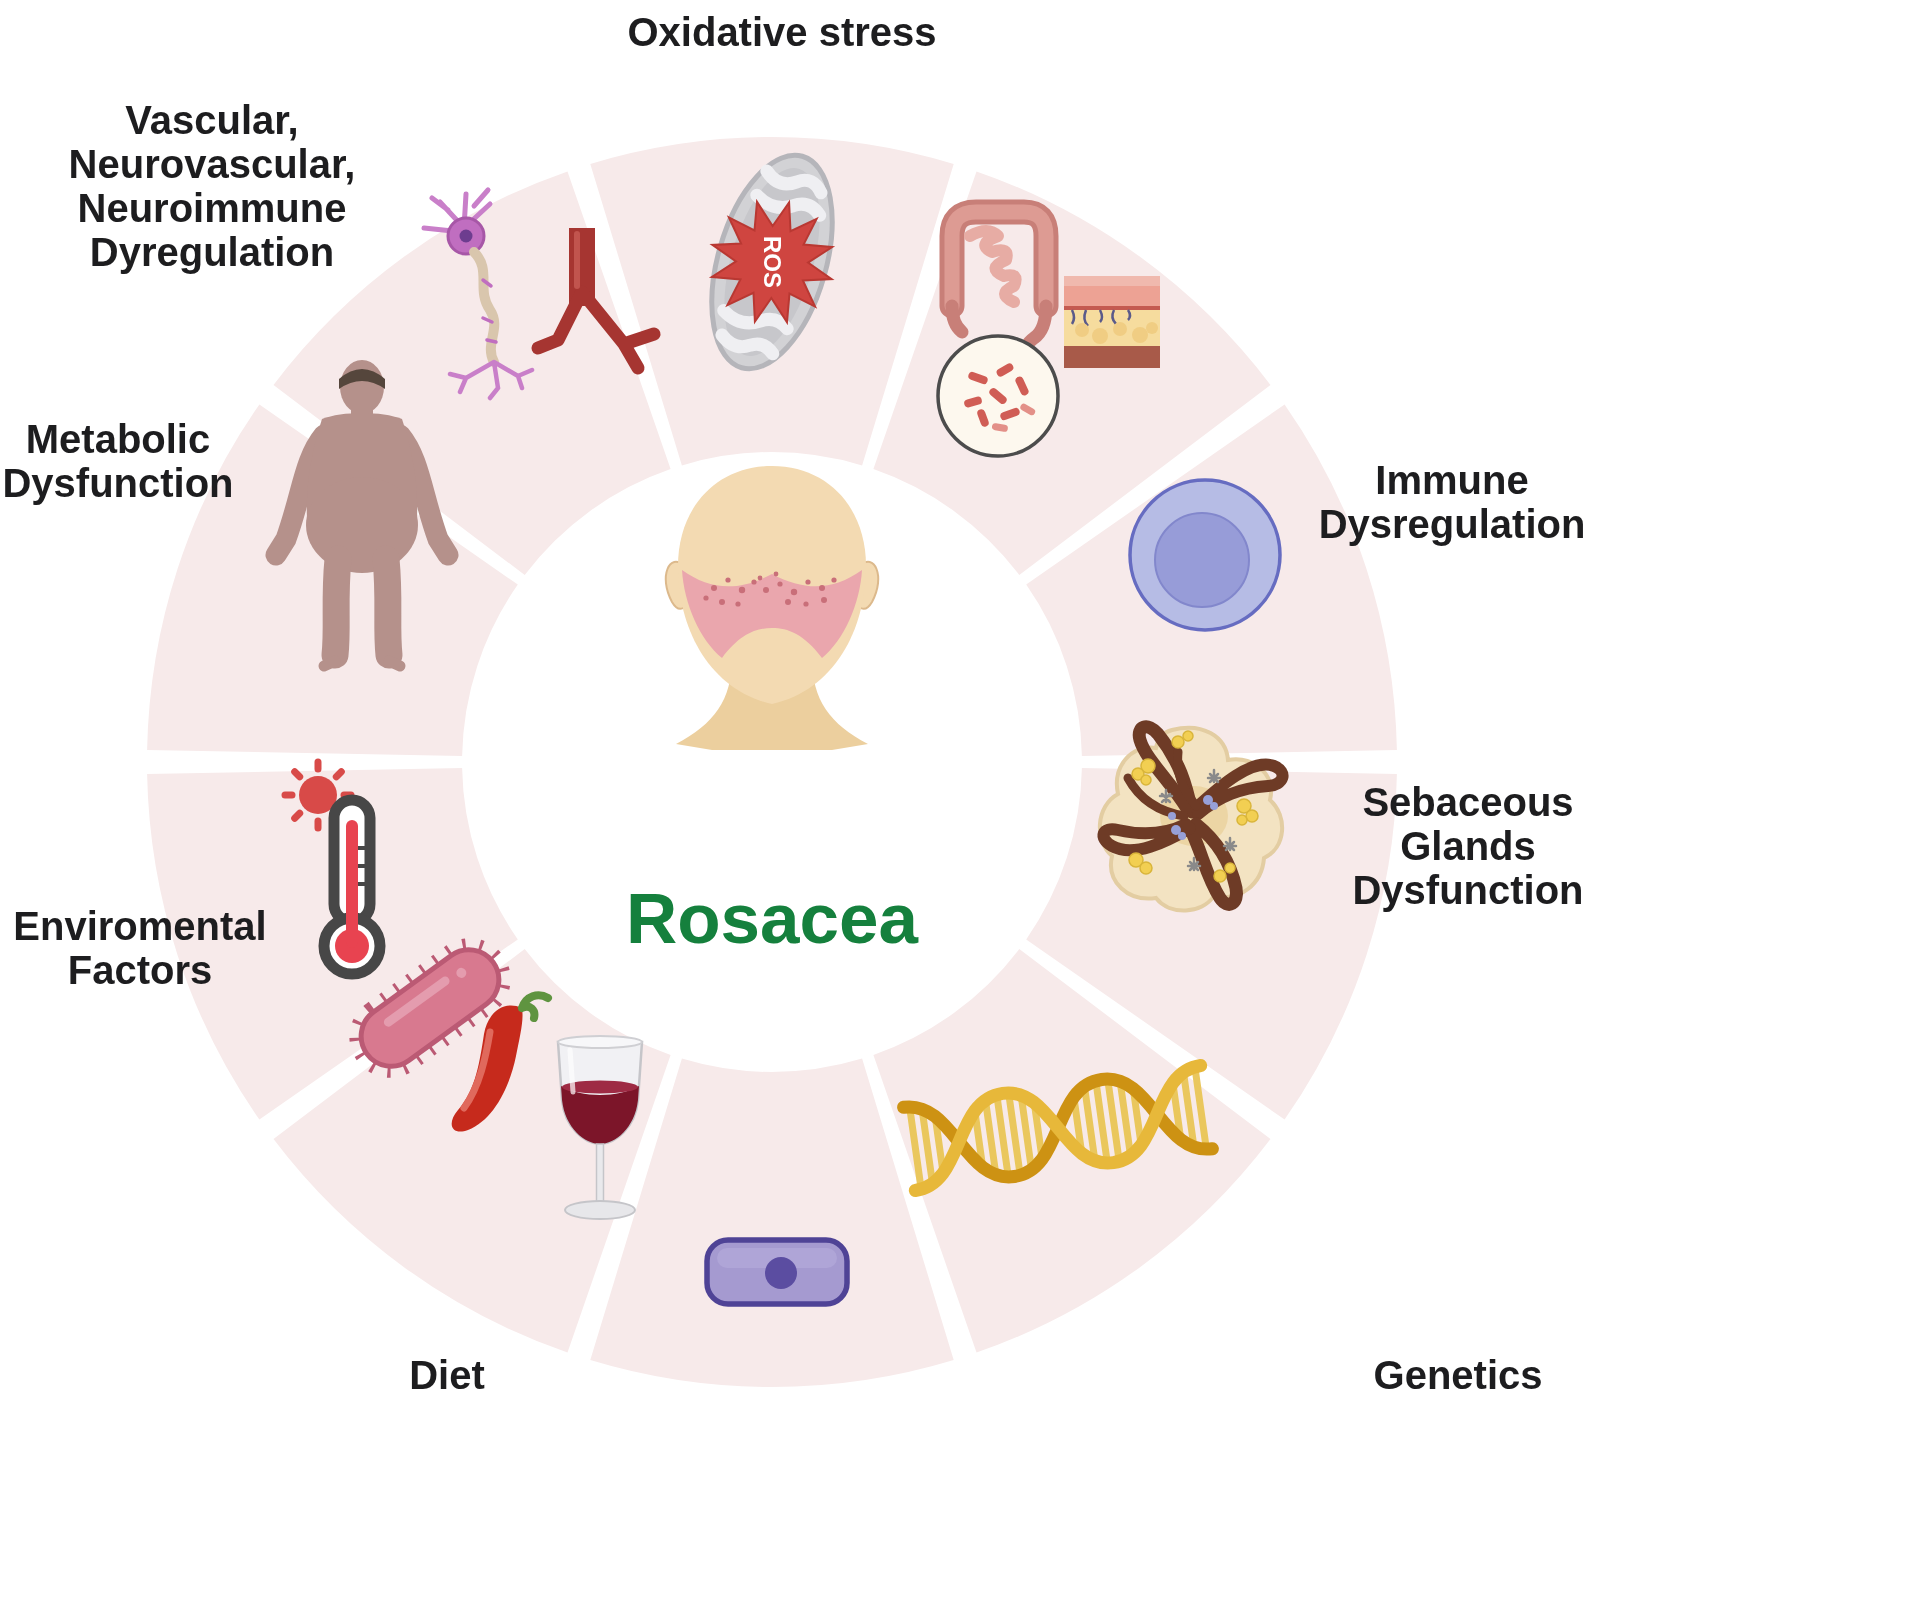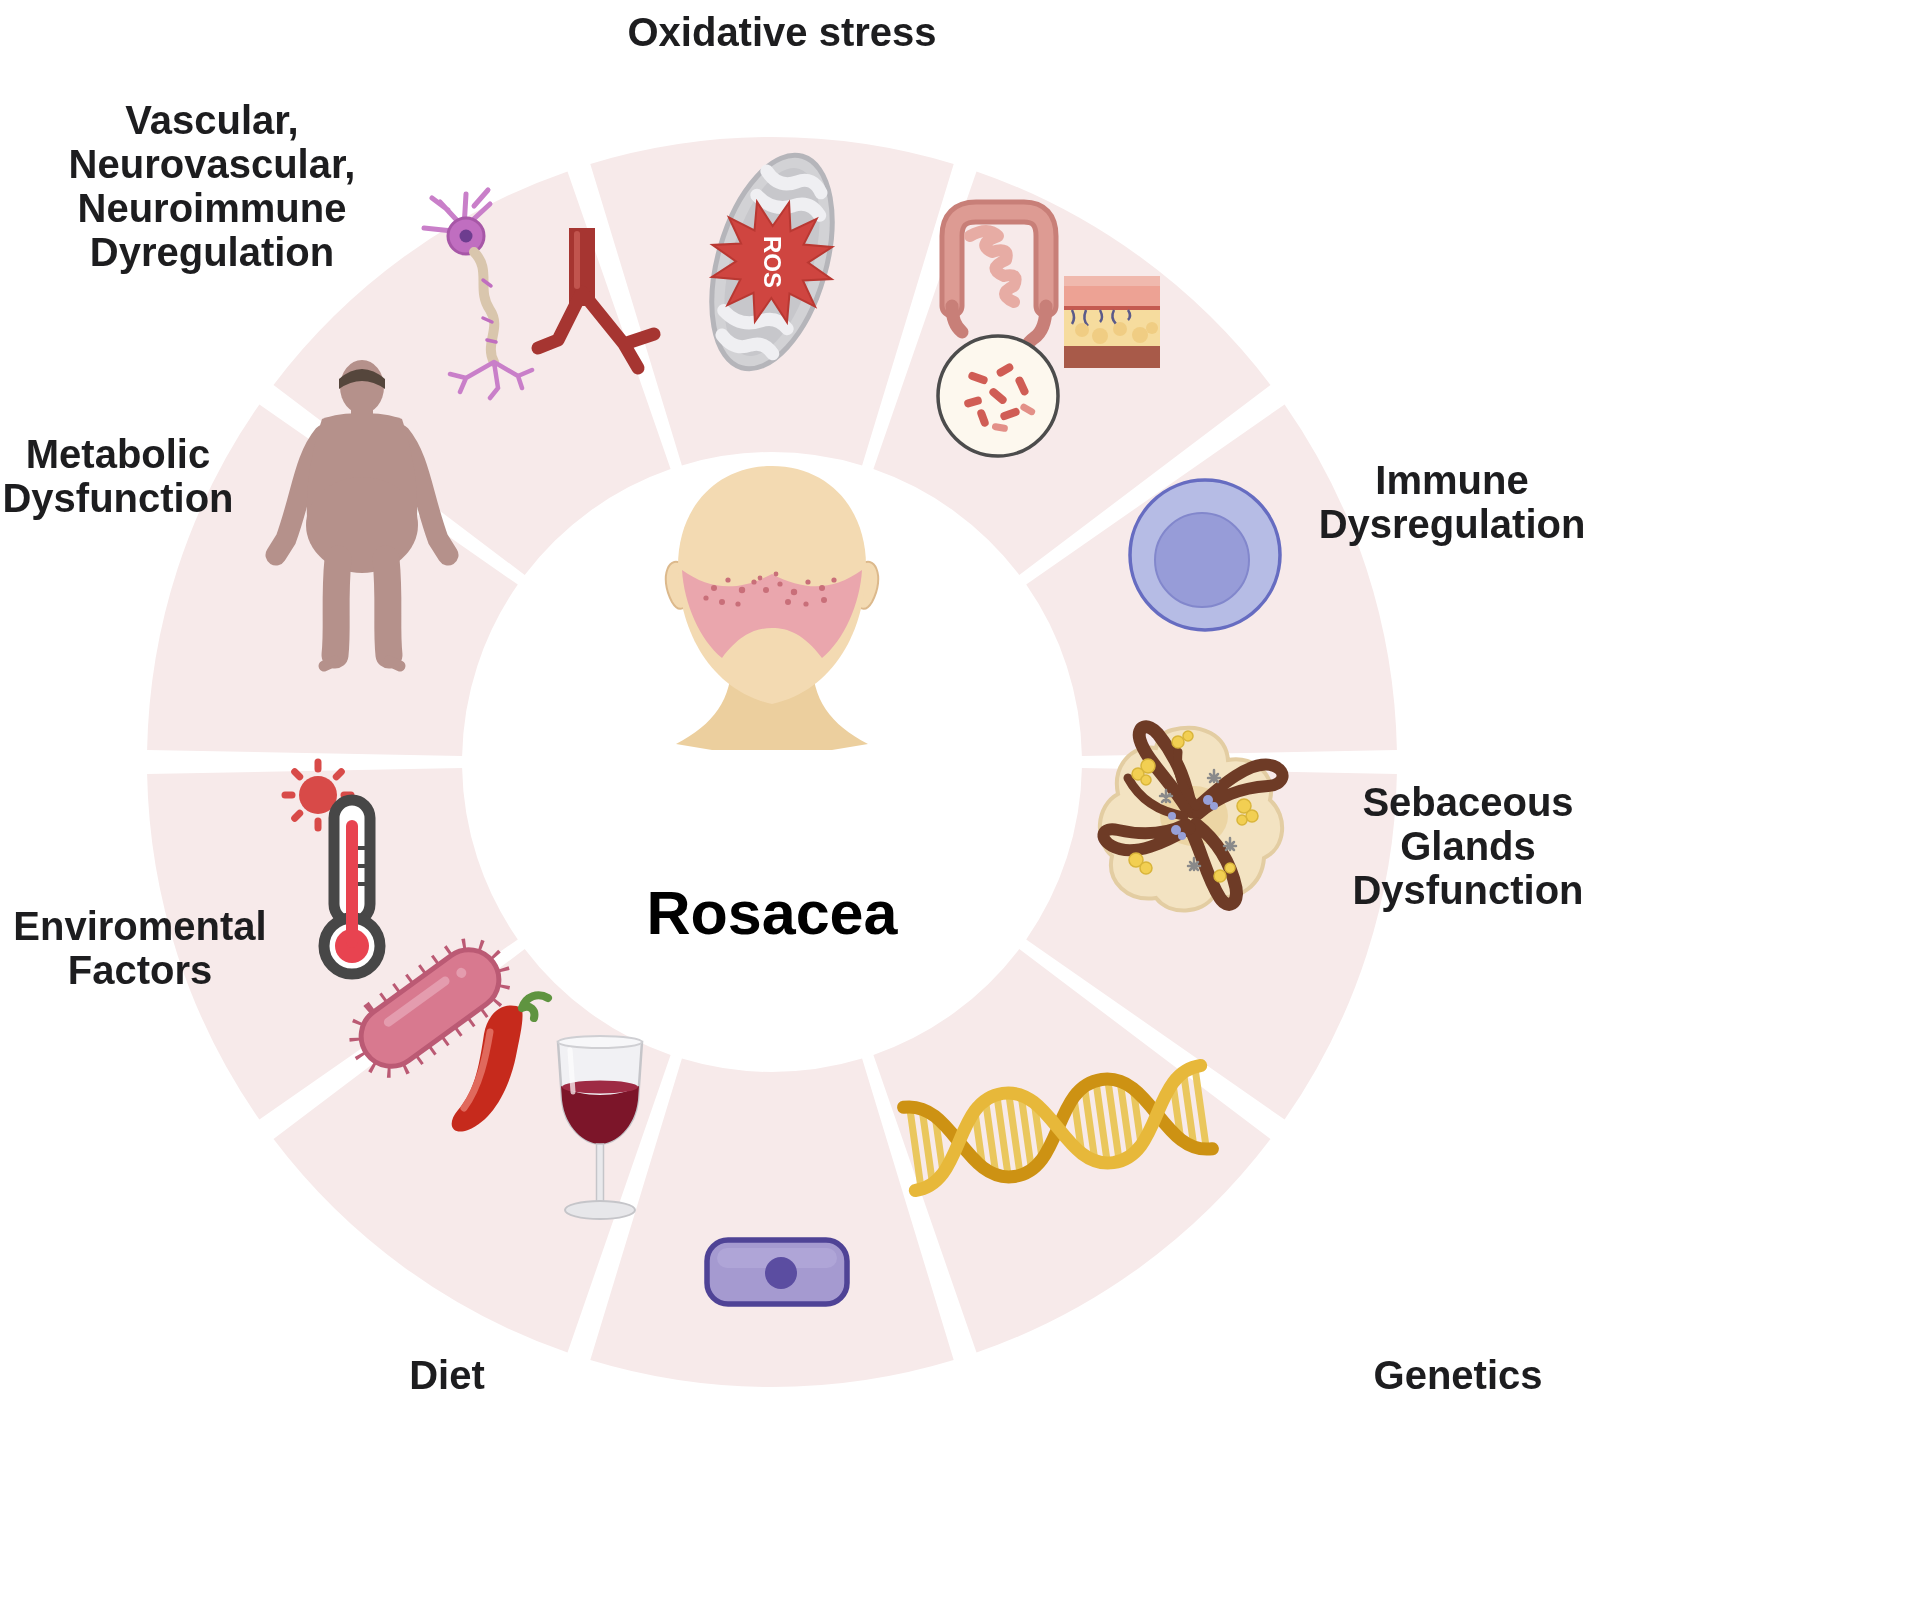--- a/index.html
+++ b/index.html
@@ -19,22 +19,22 @@
     font-size:40px;
     line-height:44px;
     color:#1d1d1f;
     white-space:nowrap;
   }
   .label span{display:block;}
   .center-title{
     position:absolute;
     transform:translateX(-50%);
     font-weight:bold;
-    font-size:61px;
-    color:#000000;
+    font-size:71px;
+    color:#15803d;
     white-space:nowrap;
   }
 </style>
 </head>
 <body>
 
 <div class="canvas">
 
   <svg viewBox="0 0 1920 1614" width="1920" height="1614">
 
@@ -268,21 +268,21 @@
 
   <div class="label" style="left:447px; top:1353px;">
     <span>Diet</span>
   </div>
 
   <div class="label" style="left:140px; top:904px;">
     <span>Enviromental</span>
     <span>Factors</span>
   </div>
 
-  <div class="label" style="left:118px; top:432px;">
+  <div class="label" style="left:118px; top:417px;">
     <span>Metabolic</span>
     <span>Dysfunction</span>
   </div>
 
   <div class="label" style="left:212px; top:98px;">
     <span>Vascular,</span>
     <span>Neurovascular,</span>
     <span>Neuroimmune</span>
     <span>Dyregulation</span>
   </div>

